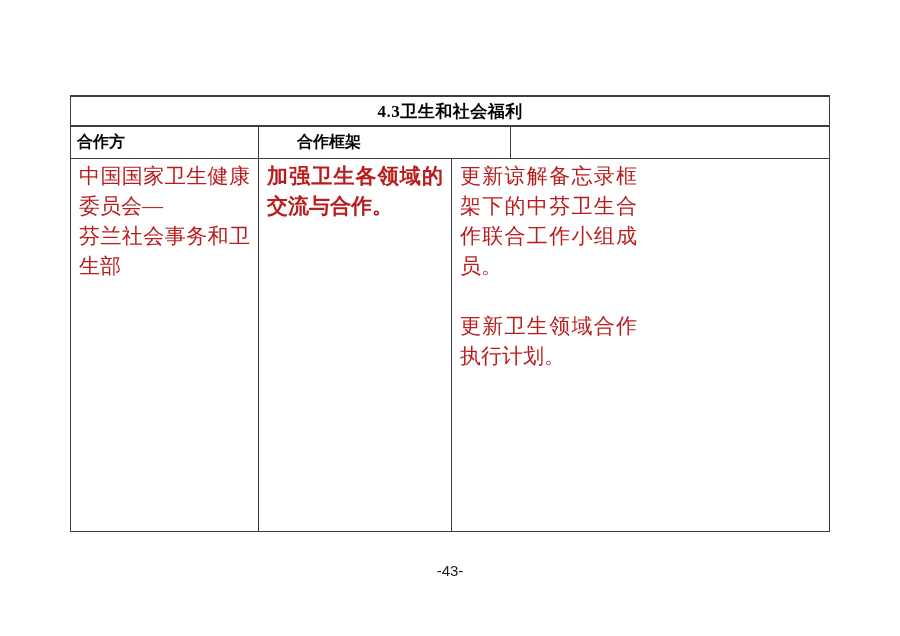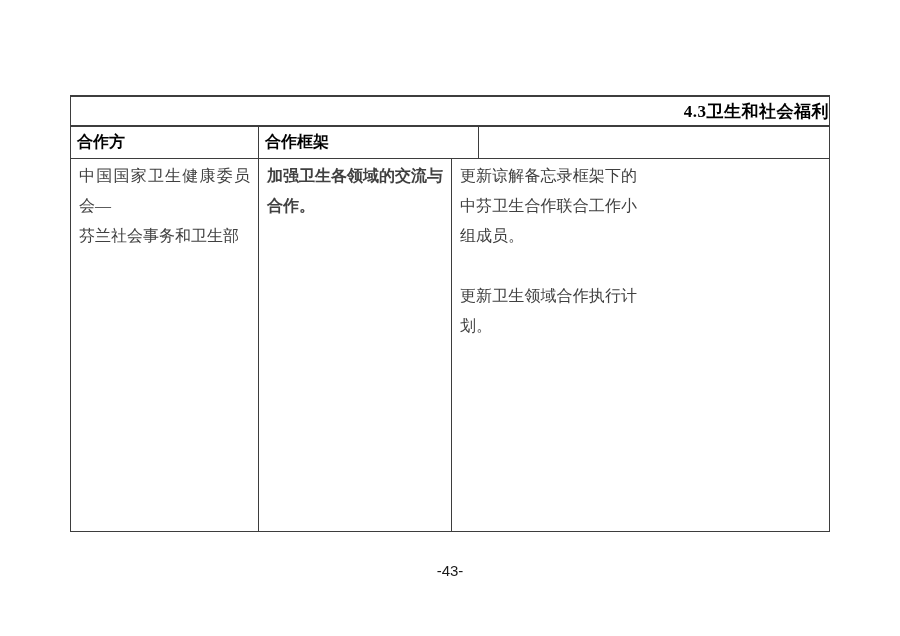--- a/index.html
+++ b/index.html
@@ -21,21 +21,21 @@
     display: flex;
     flex-direction: column;
     background: #ffffff;
   }
 
   .title-row {
     height: 30px;
     border-bottom: 2px solid #3d3d3d;
     display: flex;
     align-items: center;
-    justify-content: flex-end;
+    justify-content: center;
   }
   .table-title {
     font-family: "Liberation Serif", "DejaVu Serif", serif;
     font-weight: bold;
     font-size: 17px;
     letter-spacing: 0.5px;
     color: #000000;
   }
 
   .header-row {
@@ -44,21 +44,21 @@
     display: flex;
     flex-direction: row;
   }
   .body-row {
     flex: 1;
     display: flex;
     flex-direction: row;
   }
 
   .col-1 { width: 188px; }
-  .col-2 { width: 220px; }
+  .col-2 { width: 220px; margin-left: 32px; }
   .col-3 { width: 193px; font-weight: bold; }
   .col-4 { width: 193px; }
 
   .cell {
     border-right: 1px solid #3d3d3d;
     overflow: hidden;
   }
   .cell.last { border-right: none; }
 
   .header-cell {
@@ -67,24 +67,24 @@
     padding: 0 6px;
     font-family: "Liberation Sans", "DejaVu Sans", sans-serif;
     font-weight: bold;
     font-size: 16px;
     color: #000000;
     white-space: nowrap;
   }
 
   .body-cell {
     padding: 2px 8px 0 8px;
-    font-size: 16px;
+    font-size: 21px;
     line-height: 30px;
     text-align: justify;
-    color: #404040;
+    color: #b91c1c;
   }
   .para { text-align: justify; }
   .para.gap { margin-top: 30px; }
 
   .page-footer {
     position: absolute;
     left: 0; top: 562px;
     width: 900px;
     text-align: center;
     font-size: 15px;

